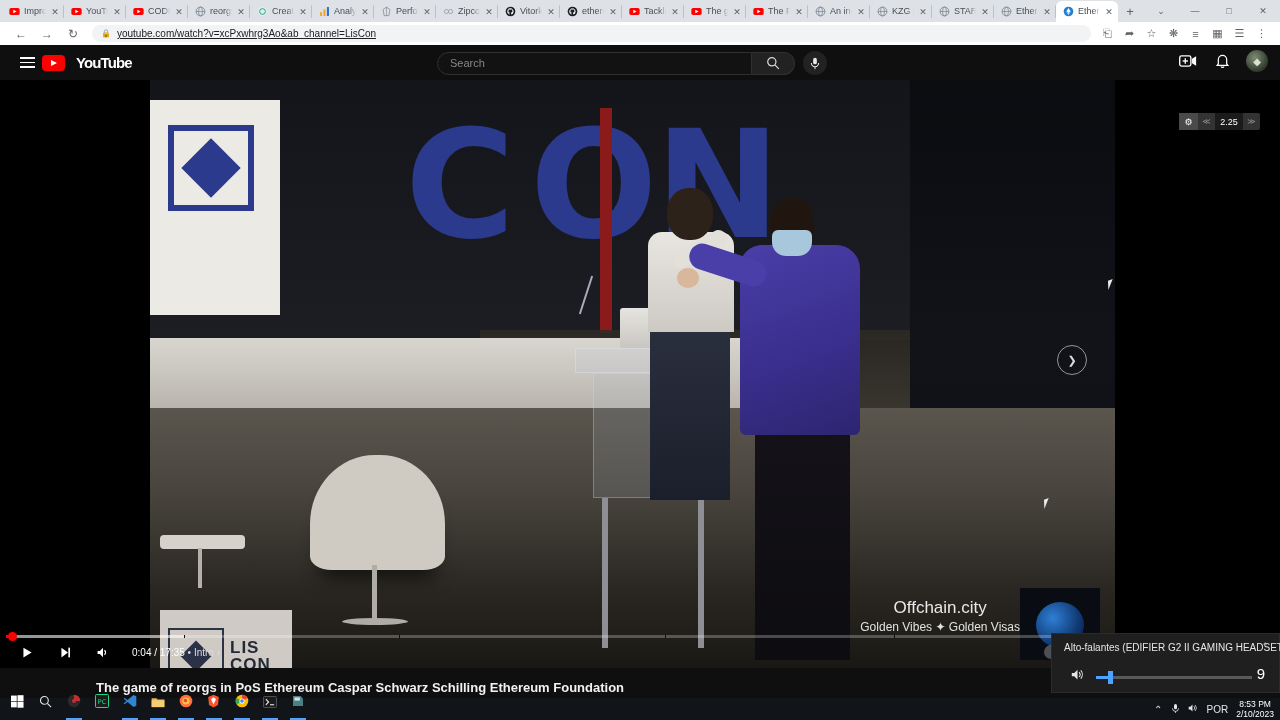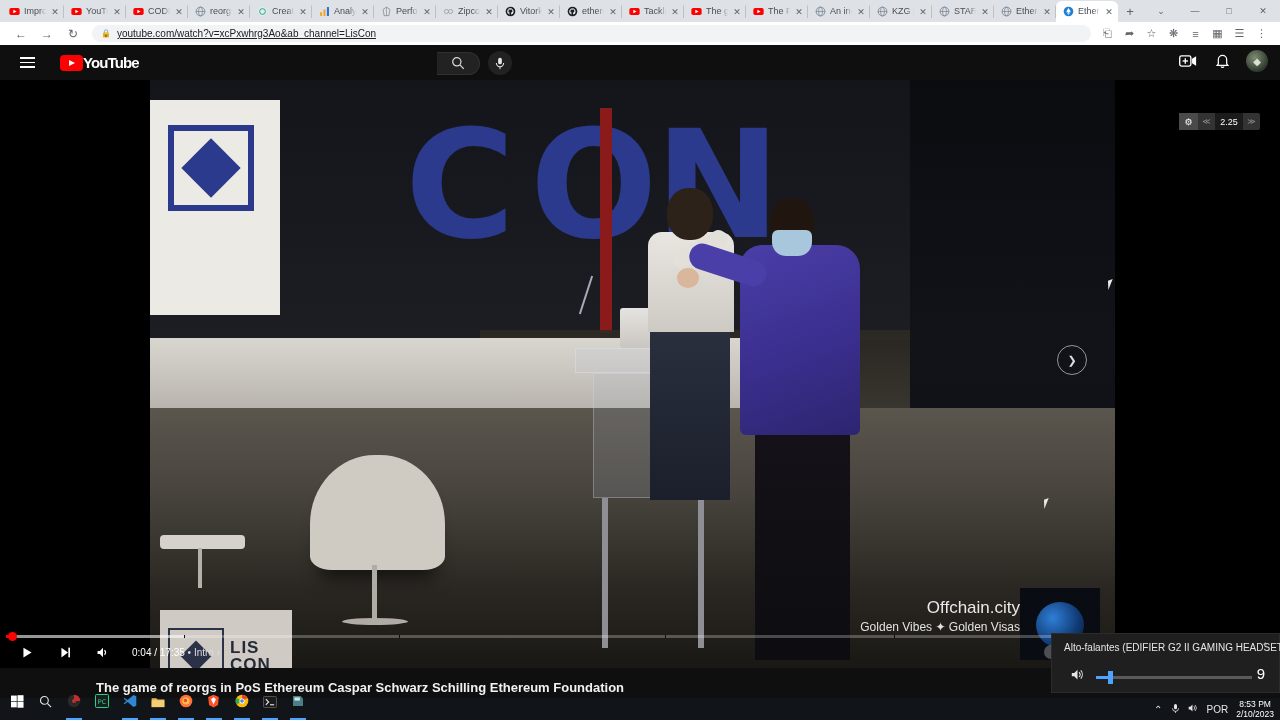--- a/index.html
+++ b/index.html
@@ -62,21 +62,21 @@
                    color:#5f6368; font-size:11px; }
 
   
   .yt { position:absolute; left:0; top:45px; width:1280px; height:653px; background:#0f0f0f; }
 
   .ytheader { position:absolute; left:0; top:0; width:1280px; height:35px;
               display:flex; align-items:center; padding:0 12px; z-index:5; }
   .hamburger { width:30px; height:30px; display:flex; flex-direction:column; justify-content:center;
                align-items:center; gap:3px; }
   .hamburger span { display:block; width:15px; height:1.5px; background:#fff; }
-  .ytlogo { display:flex; align-items:center; gap:0; margin-left:18px; }
+  .ytlogo { display:flex; align-items:center; gap:11px; margin-left:0; }
   .ytlogo .play { width:23px; height:16px; background:#ff0000; border-radius:4px;
                   display:flex; align-items:center; justify-content:center; }
   .ytlogo .play::after { content:""; border-left:6px solid #fff; border-top:3.5px solid transparent;
                          border-bottom:3.5px solid transparent; margin-left:1px; }
   .ytlogo .word { color:#fff; font-size:15px; font-weight:bold; letter-spacing:-0.9px; }
 
   .searchwrap { position:absolute; left:437px; top:6px; display:flex; align-items:center; }
   .searchbox { width:315px; height:23px; background:#121212; border:1px solid #303030;
                border-radius:12px 0 0 12px; display:flex; align-items:center; padding:0 12px; }
   .searchbox .ph { color:#888; font-size:11px; }
@@ -177,21 +177,21 @@
 
   
   .liscon-wm { position:absolute; left:10px; top:530px; width:132px; height:92px;
                background:#cfcbc4; display:flex; align-items:center; gap:6px; padding:0 8px; }
   .liscon-wm .mark { width:56px; height:56px; border:2px solid #2b3247; position:relative;
                      display:flex; align-items:center; justify-content:center; }
   .liscon-wm .mark::after { content:""; width:22px; height:22px; background:#2b3247; transform:rotate(45deg); }
   .liscon-wm .txt { color:#242a3a; font-size:17px; font-weight:bold; line-height:17px;
                     letter-spacing:1px; }
 
-  .offchain { position:absolute; right:95px; bottom:34px; text-align:right; }
+  .offchain { position:absolute; right:95px; bottom:34px; text-align:center; }
   .offchain .big { color:#e8e8e8; font-size:17px; }
   .offchain .small { color:#e2e2e2; font-size:12px; margin-top:2px; }
 
   .thumb-pip { position:absolute; right:15px; bottom:8px; width:80px; height:72px;
                background:#0a0c14; overflow:hidden; }
   .thumb-pip .blob { position:absolute; left:16px; top:14px; width:48px; height:46px; border-radius:50%;
                      background: radial-gradient(circle at 35% 35%, #2f7fd6, #103a74 60%, #06172f 100%); }
 
   .next-arrow { position:absolute; right:28px; top:265px; width:30px; height:30px;
                 border:1.5px solid rgba(255,255,255,.55); border-radius:50%;
@@ -645,20 +645,23 @@
         <span></span>
           <span></span>
           <span></span>
       </div>
       <div class="ytlogo">
         <span class="play"></span>
         <span class="word">YouTube</span>
       </div>
 
       <div class="searchwrap">
+        <div class="searchbox">
+          <span class="ph">Search</span>
+        </div>
         <div class="searchbtn">
           <svg width="14" height="14" viewBox="0 0 18 18" stroke="#d9d9d9" stroke-width="1.6" fill="none">
             <circle cx="7.5" cy="7.5" r="5.3"></circle>
               <line x1="11.4" y1="11.4" x2="16.5" y2="16.5"></line>
           </svg>
         </div>
         <div class="micbtn">
           <svg width="12" height="13" viewBox="0 0 14 16" fill="#e8e8e8">
             <rect x="4.7" y="1" width="4.6" height="8" rx="2.3"></rect>
             <path d="M2.5 7.5 a4.5 4.5 0 0 0 9 0" fill="none" stroke="#e8e8e8" stroke-width="1.3"></path>

